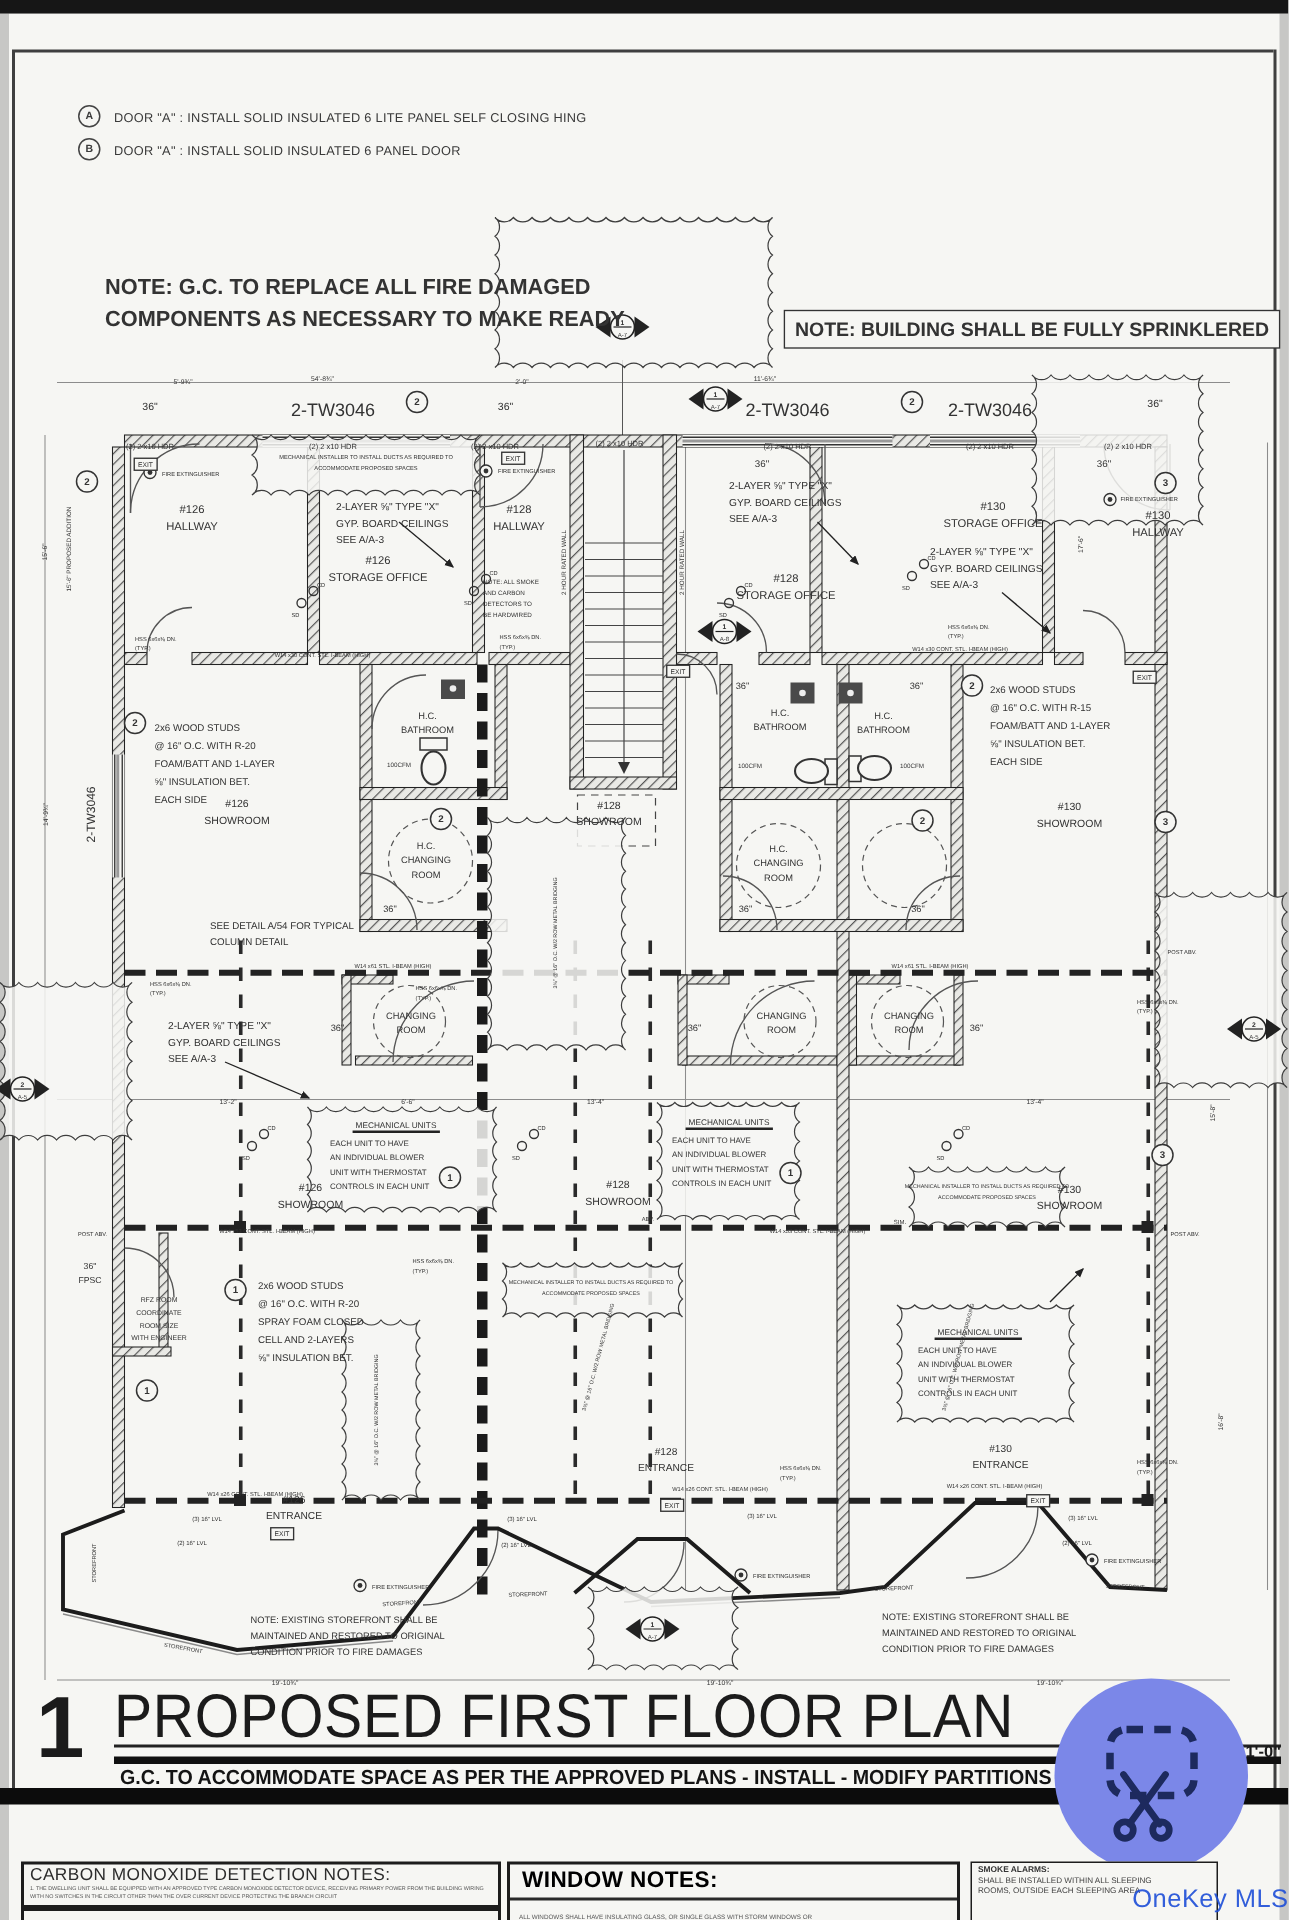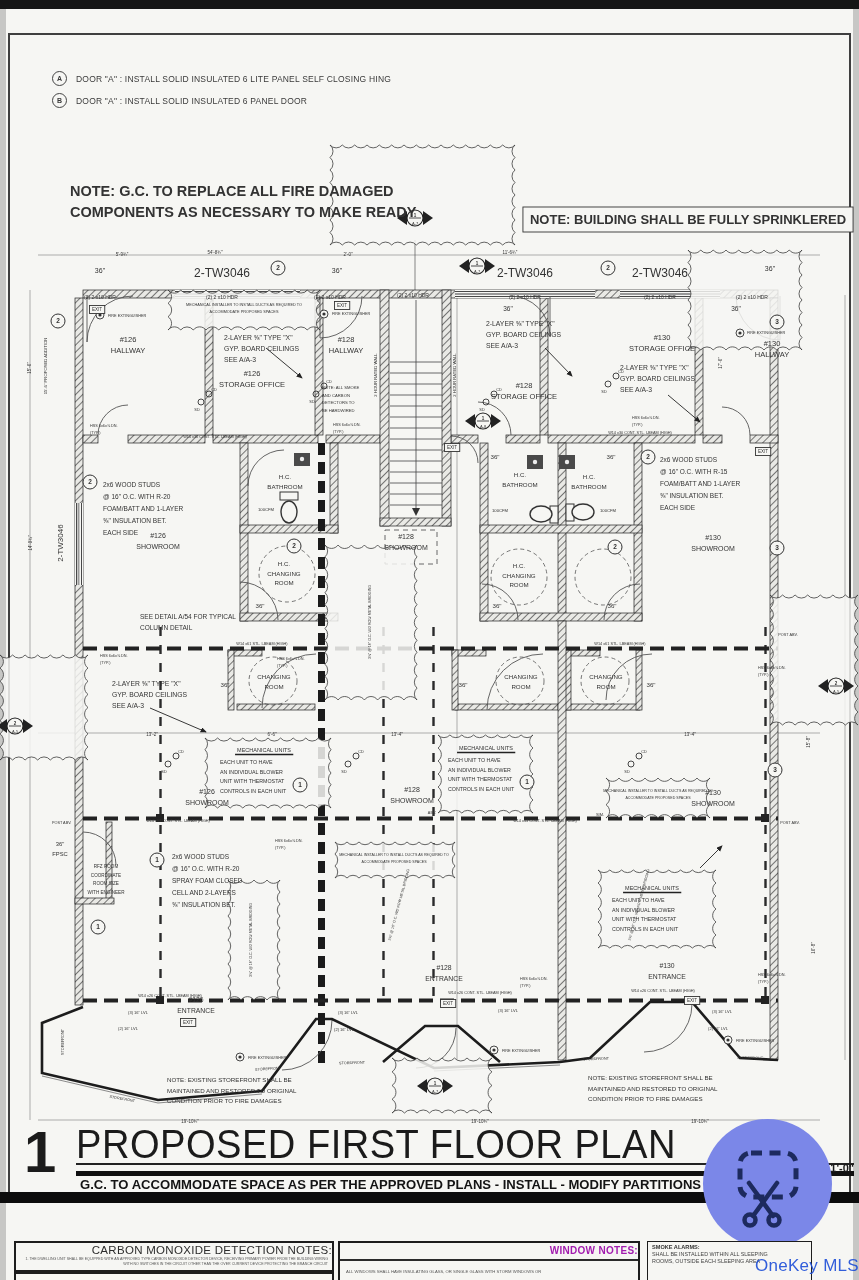--- a/index.html
+++ b/index.html
@@ -22,26 +22,26 @@
     transform:scaleX(.93);transform-origin:left top;white-space:nowrap;}
   .tline1{left:76px;top:1163px;width:778px;height:2px;background:#222;}
   .tline2{left:76px;top:1171px;width:778px;height:5px;background:#101010;}
   .subtitle{left:80px;top:1177px;font-size:13.5px;font-weight:700;color:#141414;
     transform:scaleX(.97);transform-origin:left top;white-space:nowrap;}
   .heavybar{left:0;top:1192px;width:859px;height:11px;background:#0c0c0c;}
   .scale{left:790px;top:1162px;width:64px;font-size:11px;font-weight:700;color:#1a1a1a;text-align:right;}
   
   .cropbtn{left:703px;top:1119px;width:129px;height:129px;border-radius:50%;background:#7b87e8;cursor:pointer;}
   
-  .cobox{left:14px;top:1241px;width:316px;height:27px;border:2px solid #1d1d1d;background:#f6f6f3;text-align:right;}
+  .cobox{left:14px;top:1241px;width:316px;height:27px;border:2px solid #1d1d1d;background:#f6f6f3;}
   .cotitle{font-size:11.5px;font-weight:500;color:#2c2c2c;margin:1px 0 0 4px;letter-spacing:.3px;}
   .cobody{font-size:3.6px;line-height:4.6px;color:#555;margin:1px 4px 0 4px;}
   .cobox2{left:14px;top:1272px;width:316px;height:8px;border:2px solid #1d1d1d;background:#f6f6f3;}
   .winbox{left:338px;top:1241px;width:298px;height:39px;border:2px solid #1d1d1d;background:#f6f6f3;overflow:hidden;}
-  .wintitle{font-size:10px;font-weight:700;color:#a21caf;margin:2px 0 0 8px;letter-spacing:.3px;text-align:right;}
+  .wintitle{font-size:15px;font-weight:700;color:#000000;margin:2px 0 0 8px;letter-spacing:.3px;}
   .winrule{margin:3px 0 0 0;width:100%;height:2px;background:#2a2a2a;}
   .winbody{font-size:4.2px;color:#555;margin:8px 6px 0 6px;white-space:nowrap;}
   .smokebox{left:647px;top:1241px;width:163px;height:39px;border:1.5px solid #1d1d1d;background:#f6f6f3;overflow:hidden;}
   .smoketitle{font-size:5.6px;font-weight:700;color:#333;margin:2px 0 0 4px;}
   .smokeline{font-size:5.4px;color:#444;margin:1px 0 0 4px;line-height:6.4px;}
   .watermark{left:726px;top:1256px;width:133px;font-size:17px;color:#1d4ed8;opacity:.9;
     text-align:right;letter-spacing:.3px;}
 </style>
 </head>
 <body>

